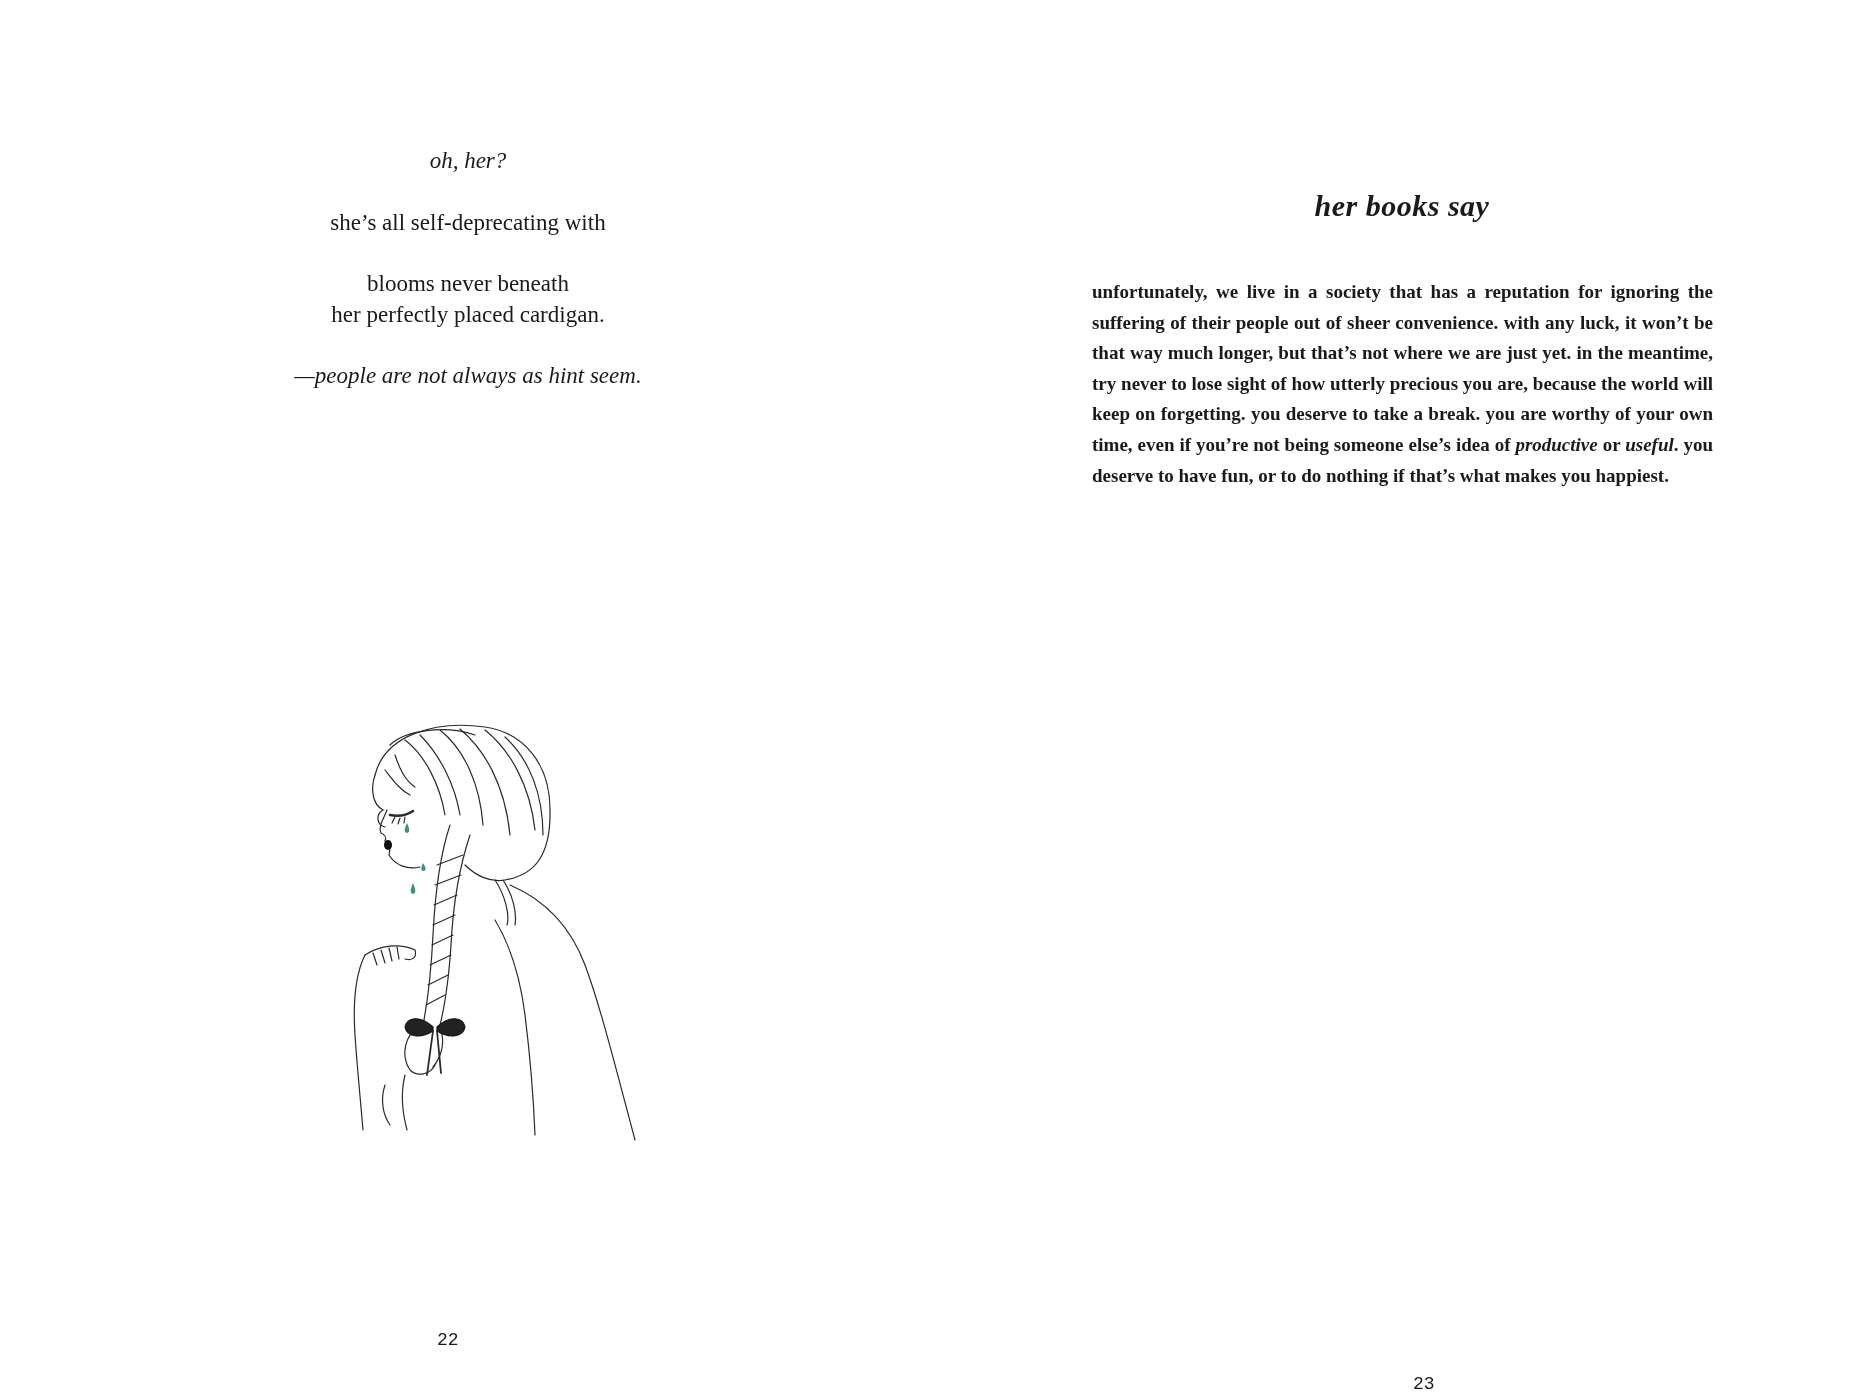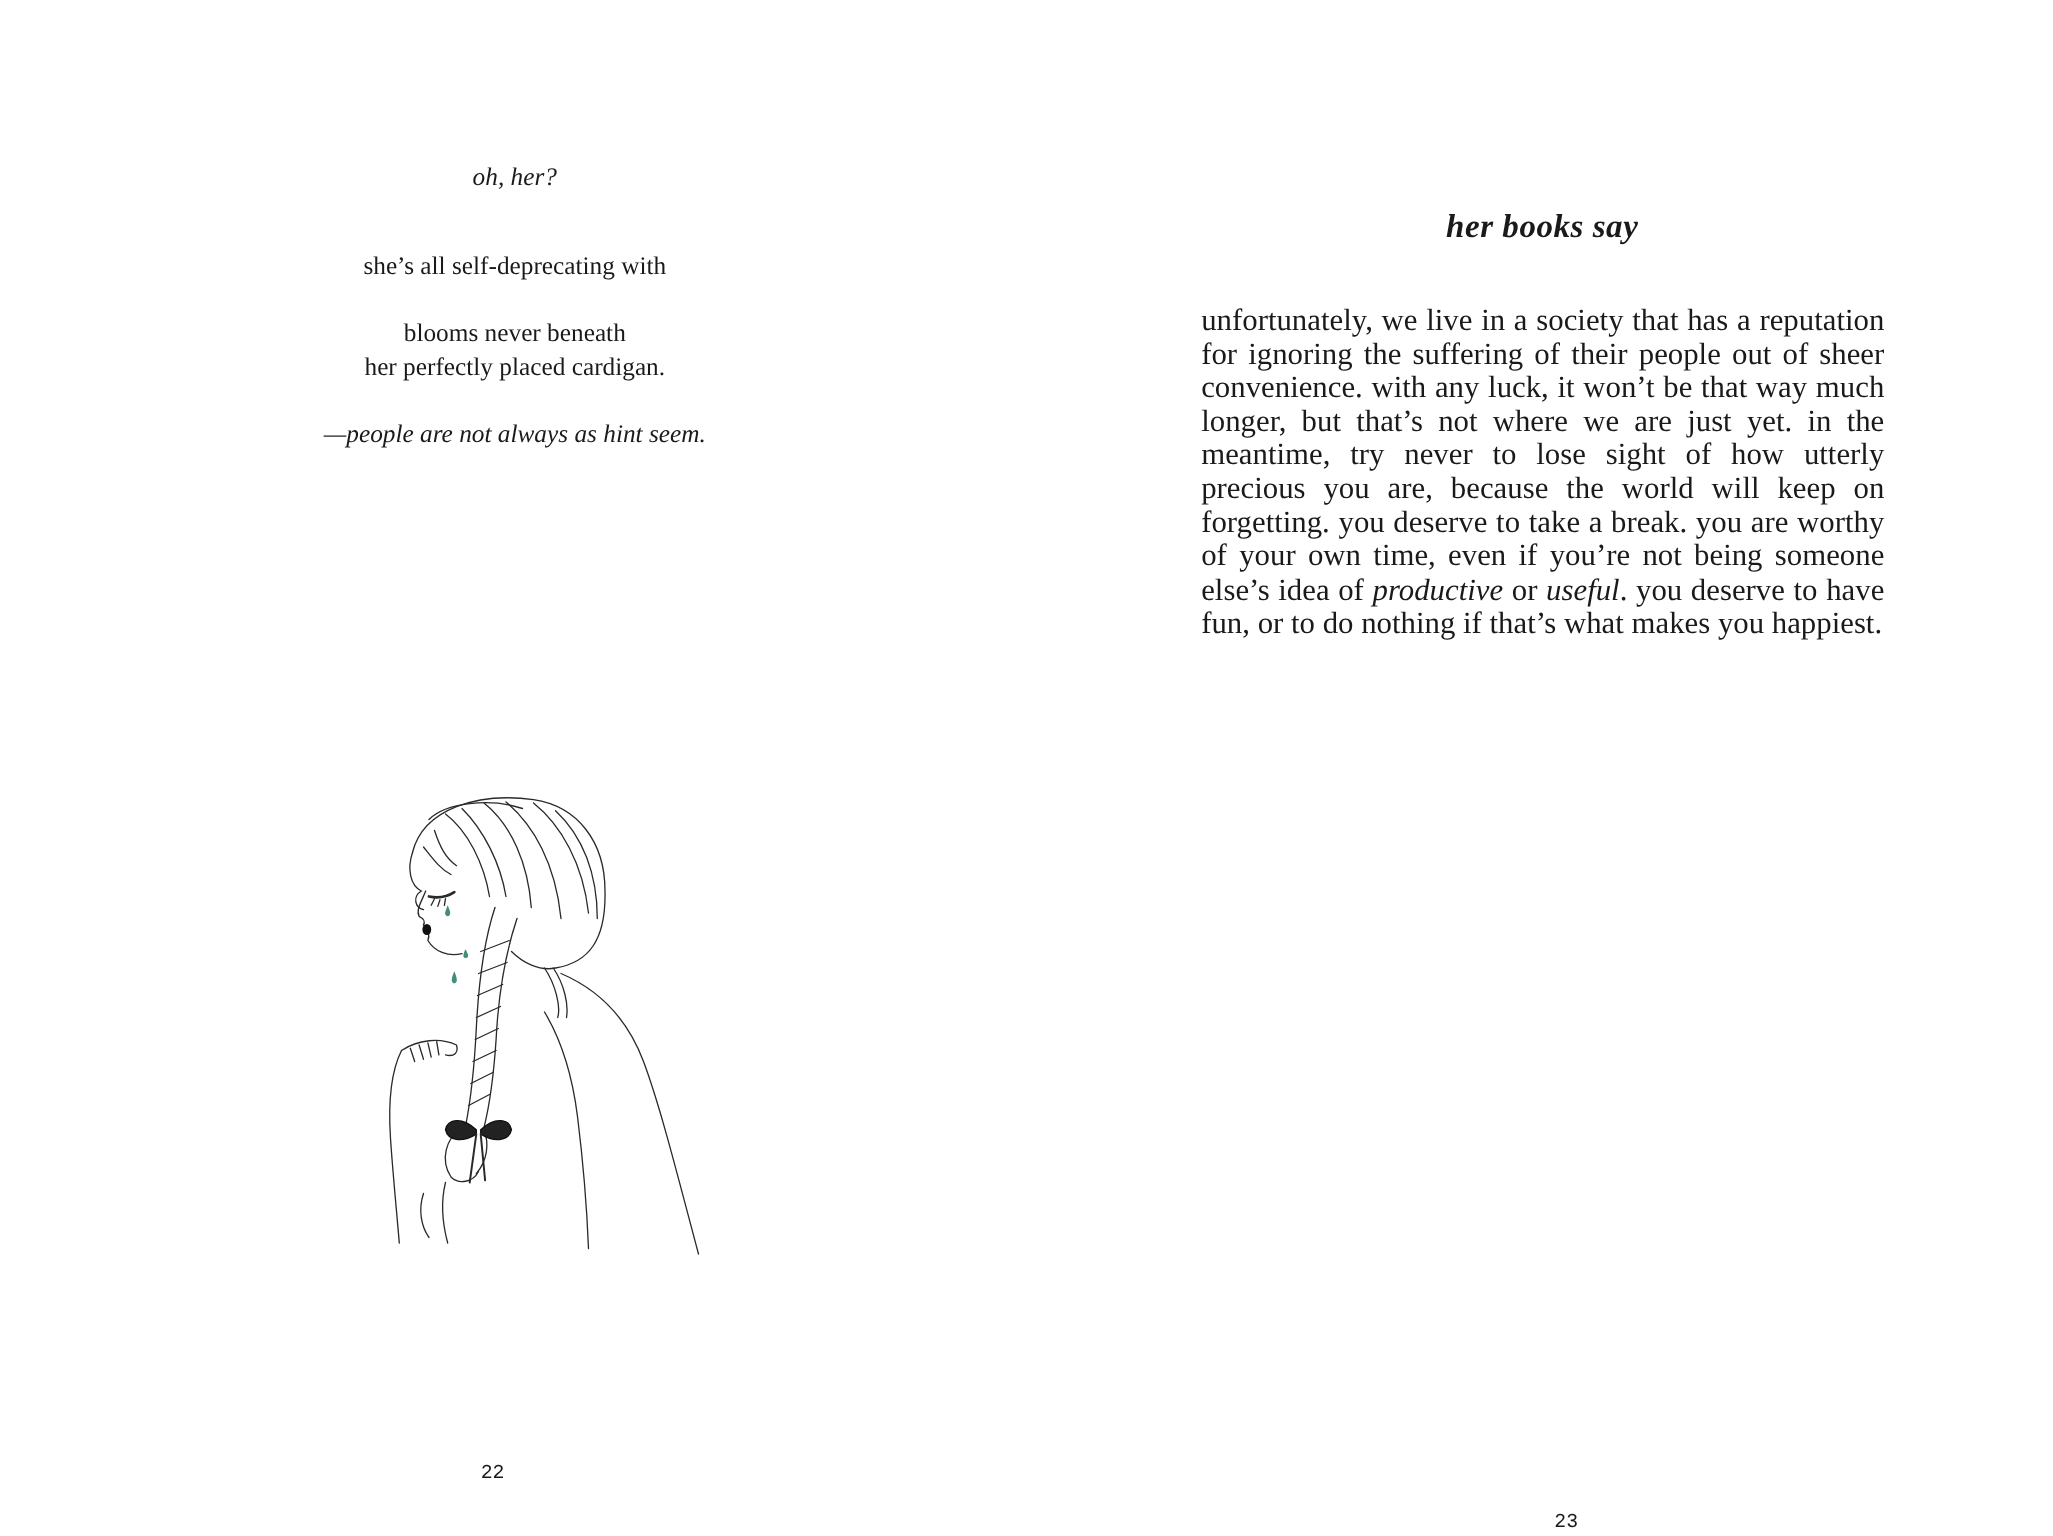--- a/index.html
+++ b/index.html
@@ -4,30 +4,30 @@
 <style>
   html, body { margin: 0; padding: 0; background: #ffffff; }
   body { width: 1866px; height: 1396px; position: relative; overflow: hidden;
          font-family: "Liberation Serif", "DejaVu Serif", serif; color: #1a1a1a; }
   .page { position: absolute; top: 0; height: 1396px; width: 933px; }
   .page-left { left: 0; }
   .page-right { left: 933px; margin-top: 44px; }
 
   
   .poem { position: absolute; left: 268px; width: 400px; top: 146px; text-align: center; font-size: 23px; line-height: 30.5px; }
-  .poem-title { font-style: italic; margin: 0 0 50px 0; }
+  .poem-title { font-style: italic; margin: 0 0 31px 0; }
   .stanza { margin: 0 0 31px 0; }
   .stanza div { white-space: nowrap; }
   .poem-signoff { font-style: italic; margin: 0; white-space: nowrap; }
 
   
   .heading { position: absolute; left: 159px; width: 620px; top: 145px; text-align: center;
              font-style: italic; font-weight: bold; font-size: 30px; letter-spacing: 0.5px; margin: 0; }
-  .body-text { position: absolute; left: 159px; width: 621px; top: 233px; font-size: 28px; line-height: 30.6px;
-               text-align: justify; margin: 0; }
+  .body-text { position: absolute; left: 159px; width: 621px; top: 233px; font-size: 19px; line-height: 30.6px;
+               text-align: justify; margin: 0; font-weight: bold; }
   .body-text em { font-style: italic; }
 
   .page-number { position: absolute; top: 1330px; font-size: 18px; width: 60px; text-align: left; font-family: Liberation Mono, monospace; }
   .pn-left { left: 437px; }
   .pn-right { left: 480px; }
 
   .illustration { position: absolute; left: 345px; top: 715px; width: 300px; height: 430px; }
 </style>
 </head>
 <body>

